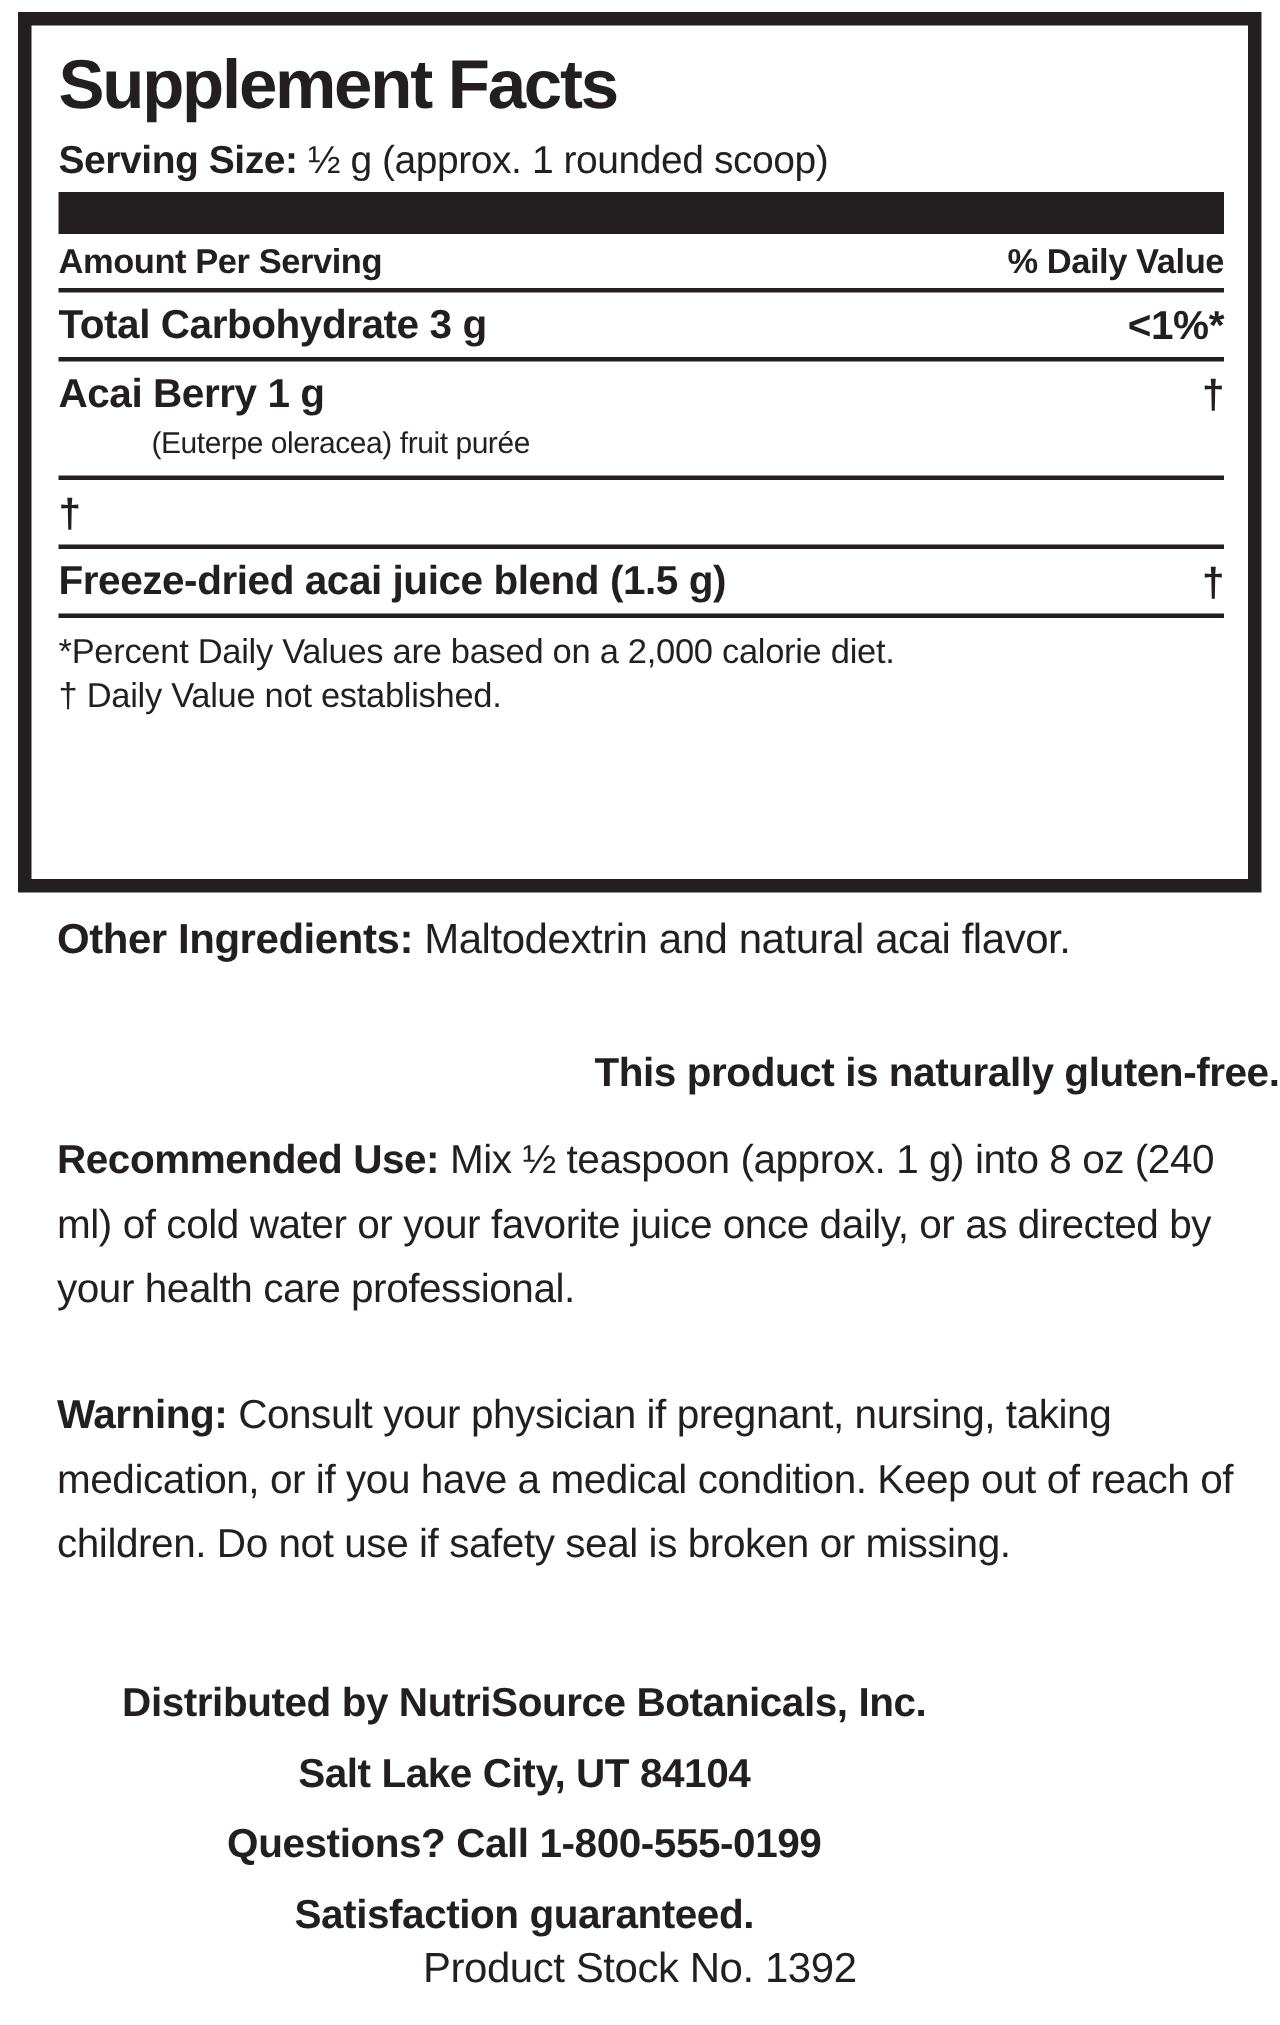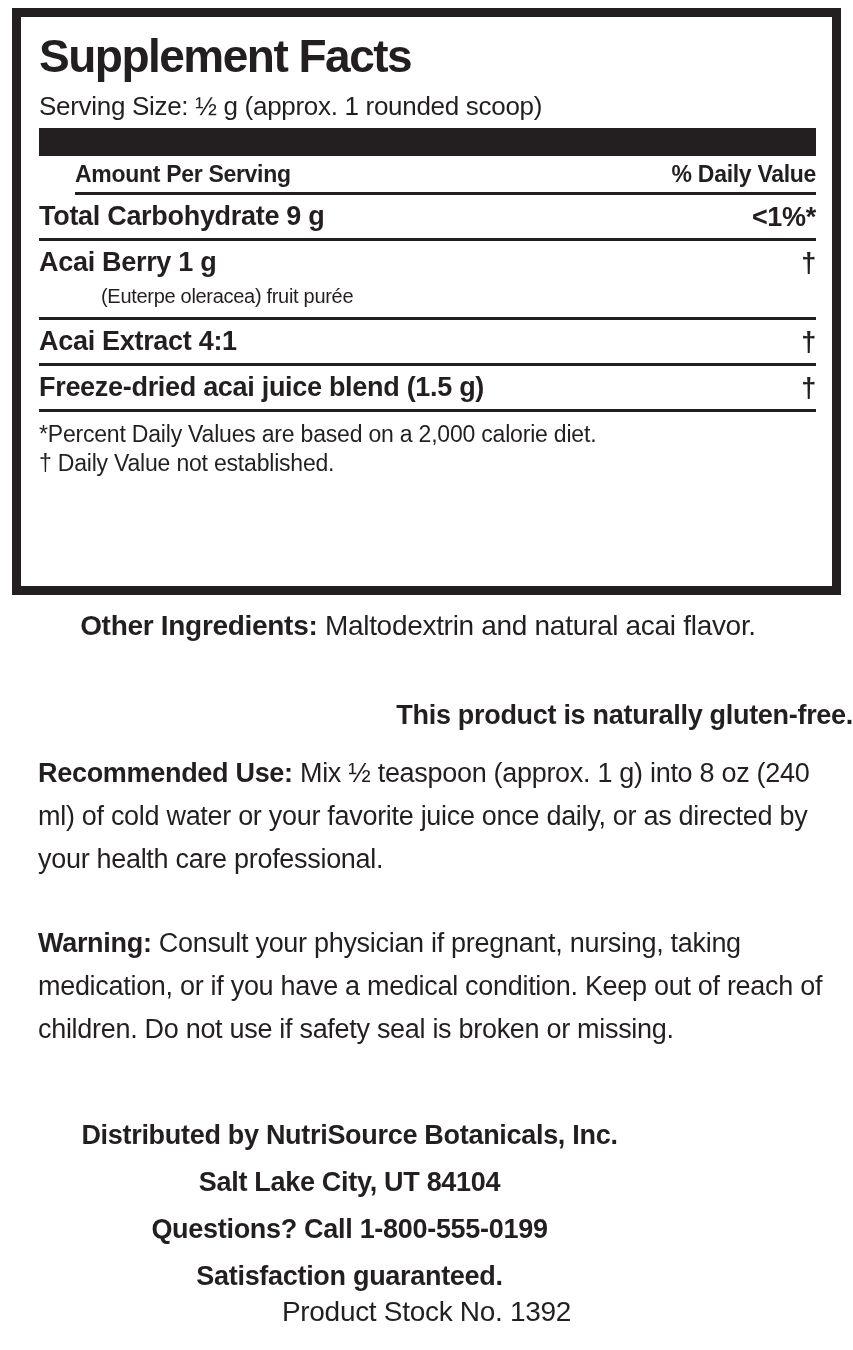--- a/index.html
+++ b/index.html
@@ -9,39 +9,38 @@
     position:relative; width:853px; height:1350px; background:#ffffff;
     overflow:hidden; letter-spacing:-0.3px;
   }
   
   .panel {
     position:absolute; left:12px; top:8px; width:829px; height:587px;
     border:9px solid #231f20; padding:10px 16px 0 18px; background:#fff;
   }
   .panel-title { font-size:46px; font-weight:bold; letter-spacing:-1.5px; margin:2px 0 8px; }
   .serv-line { font-size:26px; line-height:30px; margin-bottom:2px; }
-  .serv-line .lead { font-weight:normal; }
+  .serv-line .lead { font-weight:bold; }
   .thick-bar { height:28px; background:#231f20; margin-top:7px; }
   .hdr-row {
     display:flex; justify-content:space-between; align-items:flex-end;
     font-size:23px; font-weight:bold; padding:5px 0 4px;
     border-bottom:3px solid #231f20;
-    margin-left:36px;
   }
   .n-row {
     display:flex; justify-content:space-between; align-items:flex-start;
     font-size:27px; line-height:31px; padding:6px 0 5px;
     border-bottom:3px solid #231f20;
   }
   .n-row .nm { font-weight:bold; }
   .n-row .sub { font-weight:normal; padding-left:62px; font-size:20px; margin-top:3px; }
   .n-row .dv { font-weight:bold; white-space:nowrap; padding-top:1px; }
   .footnotes { font-size:23px; line-height:29px; padding-top:8px; letter-spacing:-0.2px; }
   
-  .other-ing { position:absolute; left:38px; top:606px; width:760px; font-size:28px; line-height:40px;text-align:center; }
+  .other-ing { position:absolute; left:38px; top:606px; width:760px; font-size:28px; line-height:40px; }
   .other-ing .lead { font-weight:bold; }
   .center-line { position:absolute; left:0; top:700px; width:853px; text-align:right;
                  font-size:27px; font-weight:bold; }
   .para { position:absolute; left:38px; width:788px; font-size:27px; line-height:43px; }
   .para .lead { font-weight:bold; }
   .para-directions { top:752px; }
   .para-warning { top:922px; }
   .dist-block { position:absolute; left:0; top:1112px; width:699px; text-align:center;
                 font-size:27px; font-weight:bold; line-height:47px; }
   .product-line { position:absolute; left:0; top:1296px; width:853px; text-align:center;
@@ -61,34 +60,33 @@
 
     <div class="thick-bar"></div>
 
     <div class="hdr-row">
       <span>Amount Per Serving</span>
       <span>% Daily Value</span>
     </div>
 
 
     <div class="n-row">
-      <span class="nm">Total Carbohydrate 9 g</span>
+      <span class="nm">Total Carbohydrate 3 g</span>
       <span class="dv">&lt;1%*</span>
     </div>
 
     <div class="n-row">
       <span>
         <span class="nm">Acai Berry 1 g</span>
         <div class="sub">(Euterpe oleracea) fruit purée</div>
       </span>
       <span class="dv">†</span>
     </div>
 
     <div class="n-row">
-      <span class="nm">Acai Extract 4:1</span>
       <span class="dv">†</span>
     </div>
 
     <div class="n-row">
       <span class="nm">Freeze-dried acai juice blend (1.5 g)</span>
       <span class="dv">†</span>
     </div>
 
     <div class="footnotes">
       <div>*Percent Daily Values are based on a 2,000 calorie diet.</div>

